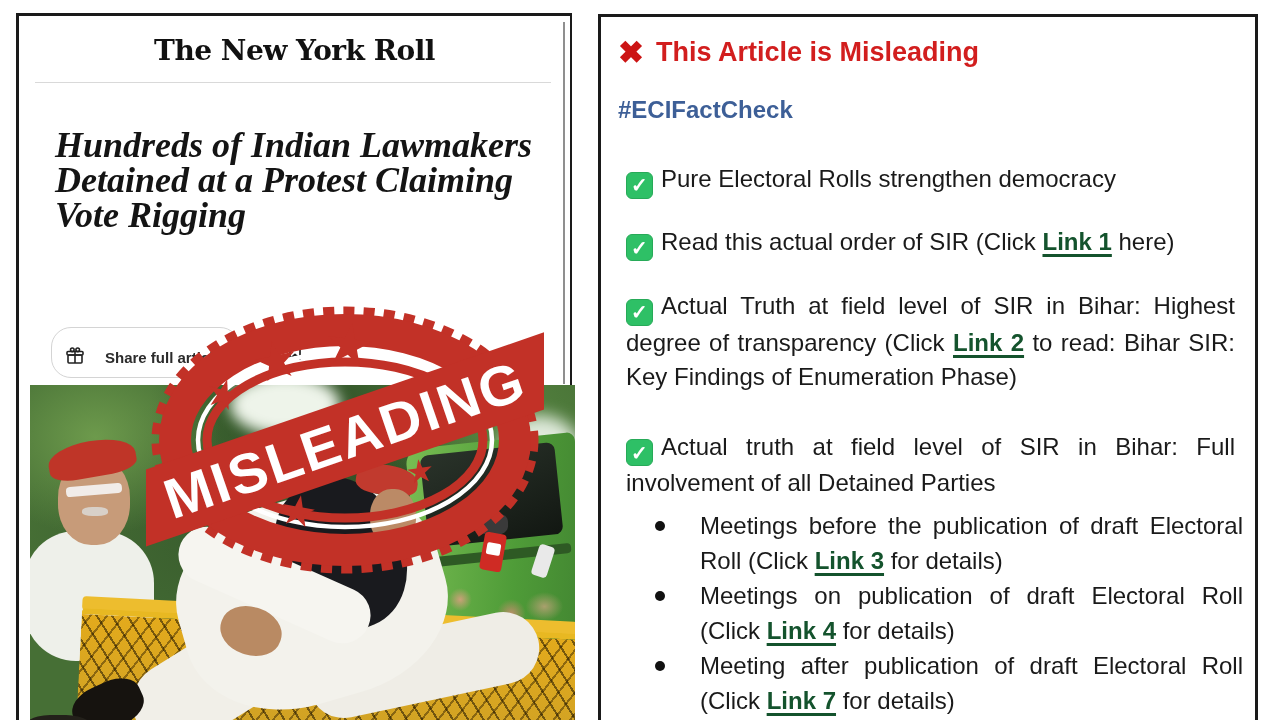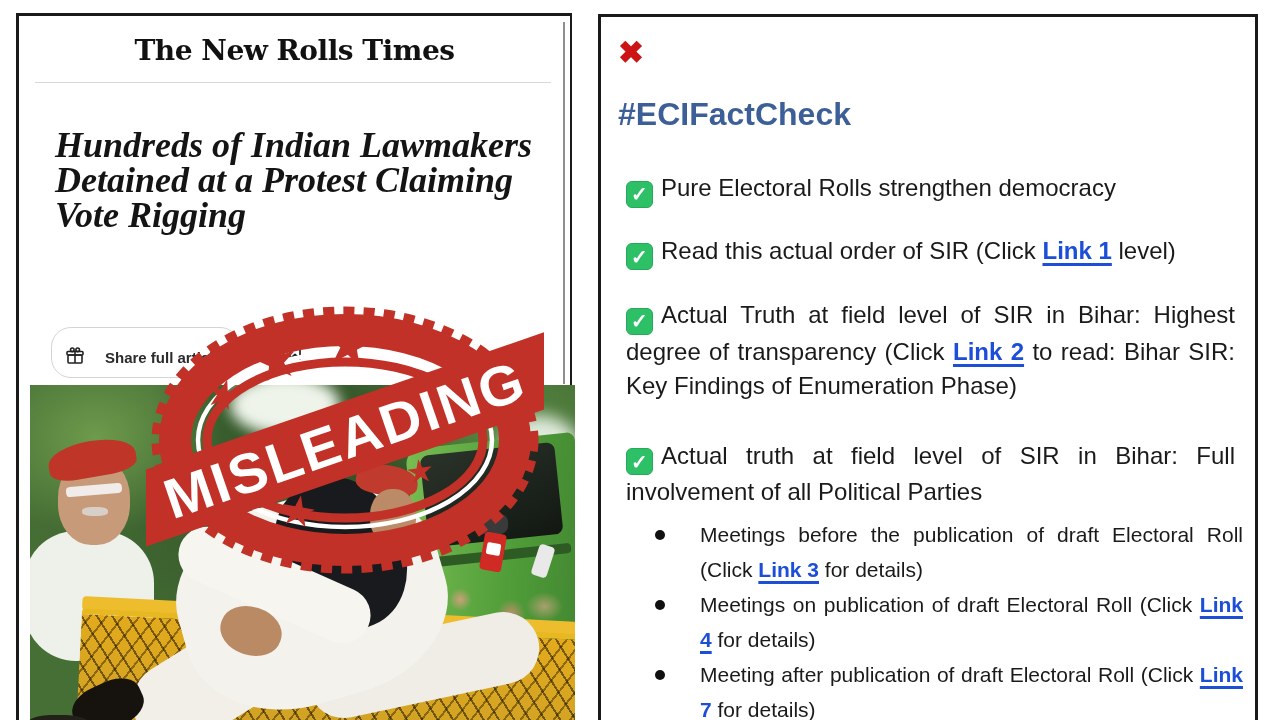--- a/index.html
+++ b/index.html
@@ -83,42 +83,42 @@
   
   .stamp{position:absolute;left:146px;top:300px;width:398px;height:276px;z-index:50;}
 
   
   .panel-right{position:absolute;left:598px;top:14px;width:660px;height:740px;
     border:3px solid #1a1a1a;background:#fff;box-sizing:border-box;z-index:10;}
   .rp-content{padding:12px 12px 0 17px;color:#1a1a1a;}
   .verdict{margin-top:8px;display:flex;align-items:center;gap:12px;
     font-size:27px;font-weight:700;color:#d21e1e;}
   .x-icon{font-size:31px;font-weight:700;color:#cc1414;line-height:1;}
-  .hashtag{margin-top:28px;font-size:32px;font-weight:700;color:#3d5f97;}
+  .hashtag{margin-top:28px;font-size:24px;font-weight:700;color:#3d5f97;}
   .pt{font-size:24px;line-height:34px;margin:8px;}
   .pt.p1{margin-top:38px;}
   .pt.p2{margin-top:26px;}
   .pt.p3{margin-top:28px;text-align:justify;}
   .pt.p4{margin-top:36px;text-align:justify;}
   .check{display:inline-flex;align-items:center;justify-content:center;width:27px;height:27px;
     background:#2ec066;border:1.5px solid #27aa58;border-radius:6px;color:#fff;
     font-size:20px;font-weight:700;vertical-align:-5px;margin-right:8px;box-sizing:border-box;}
-  a.fc-link{color:#1d4ed8;font-weight:700;text-decoration:underline;
+  a.fc-link{color:#14532d;font-weight:700;text-decoration:underline;
     text-decoration-thickness:2.5px;text-underline-offset:4px;cursor:pointer;}
   ul.fc-bullets{list-style:none;margin:0;padding:0;}
-  ul.fc-bullets li{position:relative;padding-left:82px;font-size:21px;line-height:35px;text-align:justify;}
+  ul.fc-bullets li{position:relative;padding-left:82px;font-size:24px;line-height:35px;text-align:justify;}
   .dot{position:absolute;left:37px;top:13px;width:10px;height:10px;background:#111;border-radius:50%;}
 </style>
 </head>
 <body>
 
 <div class="page">
 
   <div class="panel-left">
-    <div class="masthead">The New Rolls Times</div>
+    <div class="masthead">The New York Roll</div>
     <div class="masthead-rule"></div>
     <div class="scroll-line"></div>
     <div class="headline">Hundreds of Indian Lawmakers Detained at a Protest Claiming Vote Rigging</div>
 
     <div class="share-row">
       <div class="share-pill">
         <span>
           <svg width="20" height="20" viewBox="0 0 20 20" fill="none" stroke="#222" stroke-width="1.6">
             <rect x="3" y="9" width="14" height="8" rx="1"></rect>
             <rect x="2" y="5.5" width="16" height="3.5" rx="1"></rect>
@@ -196,37 +196,38 @@
     <g transform="rotate(-19 199 140)">
       <rect x="-34" y="103" width="466" height="73" fill="#c23127"></rect>
       <text x="199" y="159" text-anchor="middle" font-family="Liberation Sans, DejaVu Sans, sans-serif" font-size="56" font-weight="bold" fill="#ffffff" letter-spacing="2" textLength="378" lengthAdjust="spacingAndGlyphs">MISLEADING</text>
     </g>
   </svg>
 
   <div class="panel-right">
     <div class="rp-content">
       <div class="verdict">
         <span class="x-icon">✖</span>
+        <span>This Article is Misleading</span>
       </div>
       <div class="hashtag">#ECIFactCheck</div>
 
       <p class="pt p1">
         <span class="check">✓</span><span>Pure Electoral Rolls strengthen democracy</span>
       </p>
 
       <p class="pt p2">
-        <span class="check">✓</span><span>Read this actual order of SIR (Click </span><a class="fc-link">Link 1</a><span> level)</span>
+        <span class="check">✓</span><span>Read this actual order of SIR (Click </span><a class="fc-link">Link 1</a><span> here)</span>
       </p>
 
       <p class="pt p3">
         <span class="check">✓</span><span>Actual Truth at field level of SIR in Bihar: Highest degree of transparency (Click </span><a class="fc-link">Link 2</a><span> to read: Bihar SIR: Key Findings of Enumeration Phase)</span>
       </p>
 
       <p class="pt p4">
-        <span class="check">✓</span><span>Actual truth at field level of SIR in Bihar: Full involvement of all Political Parties</span>
+        <span class="check">✓</span><span>Actual truth at field level of SIR in Bihar: Full involvement of all Detained Parties</span>
       </p>
 
       <ul class="fc-bullets">
         <li>
           <span class="dot"></span><span>Meetings before the publication of draft Electoral Roll (Click </span><a class="fc-link">Link 3</a><span> for details)</span>
         </li>
         <li>
           <span class="dot"></span><span>Meetings on publication of draft Electoral Roll (Click </span><a class="fc-link">Link 4</a><span> for details)</span>
         </li>
         <li>

